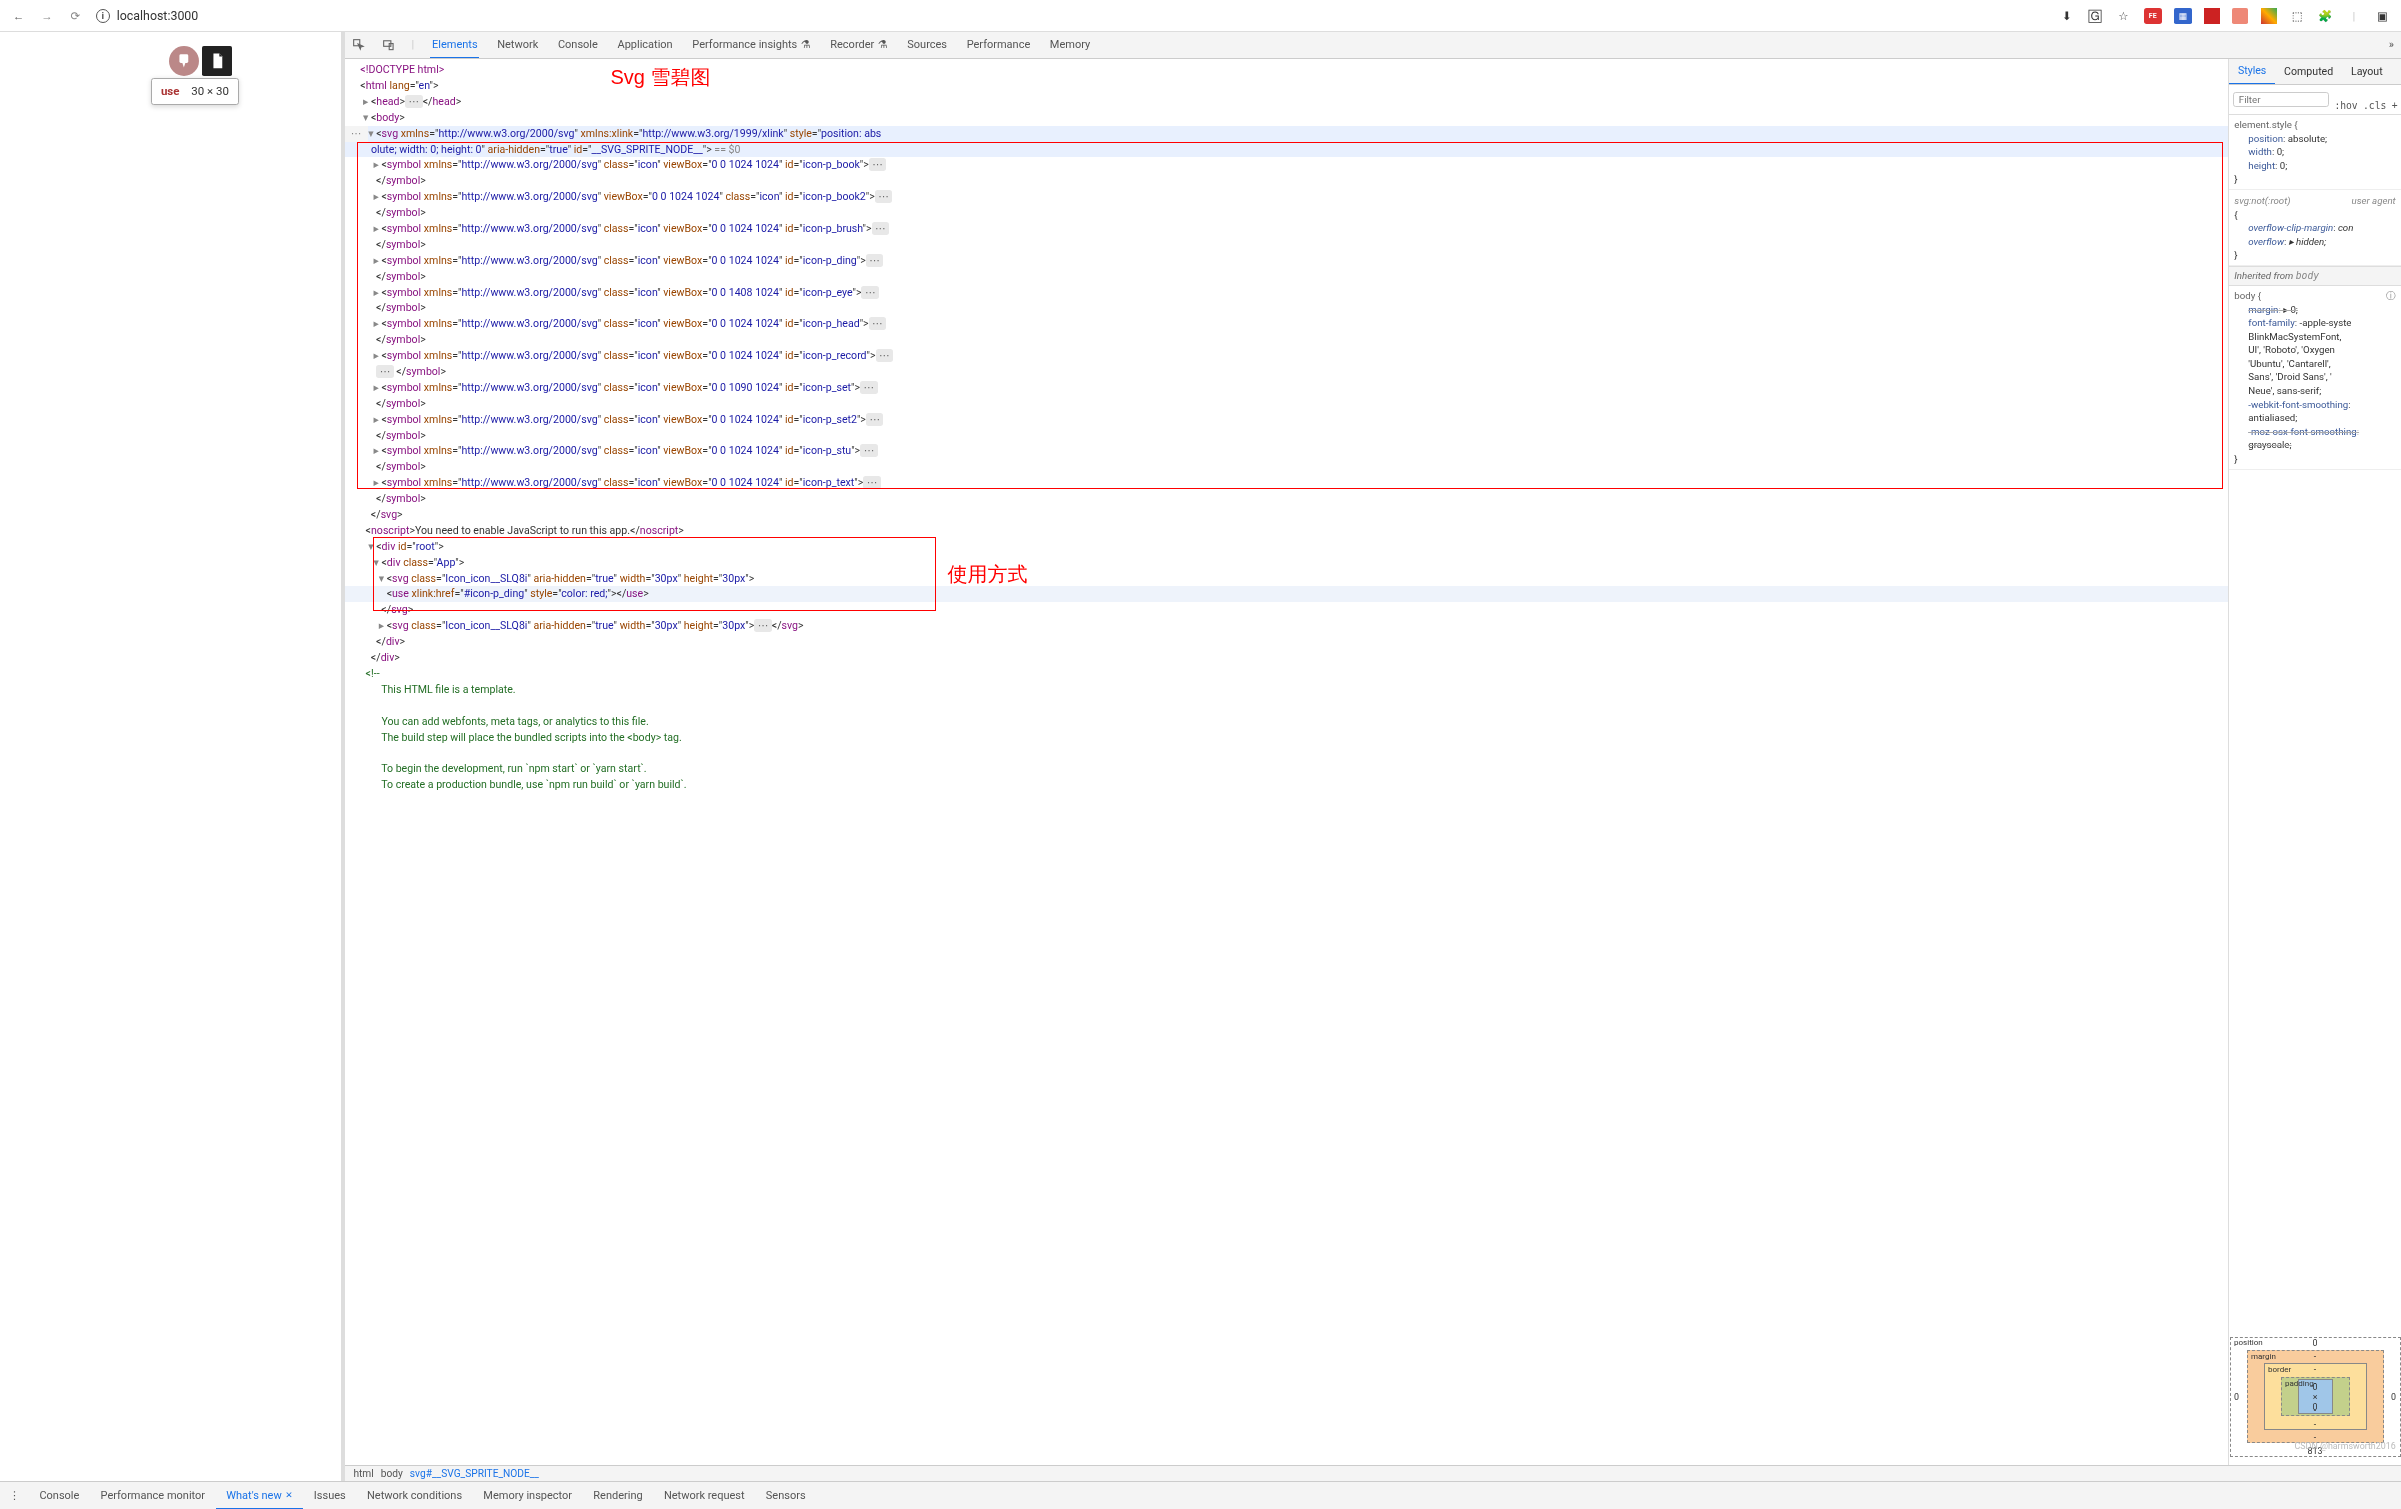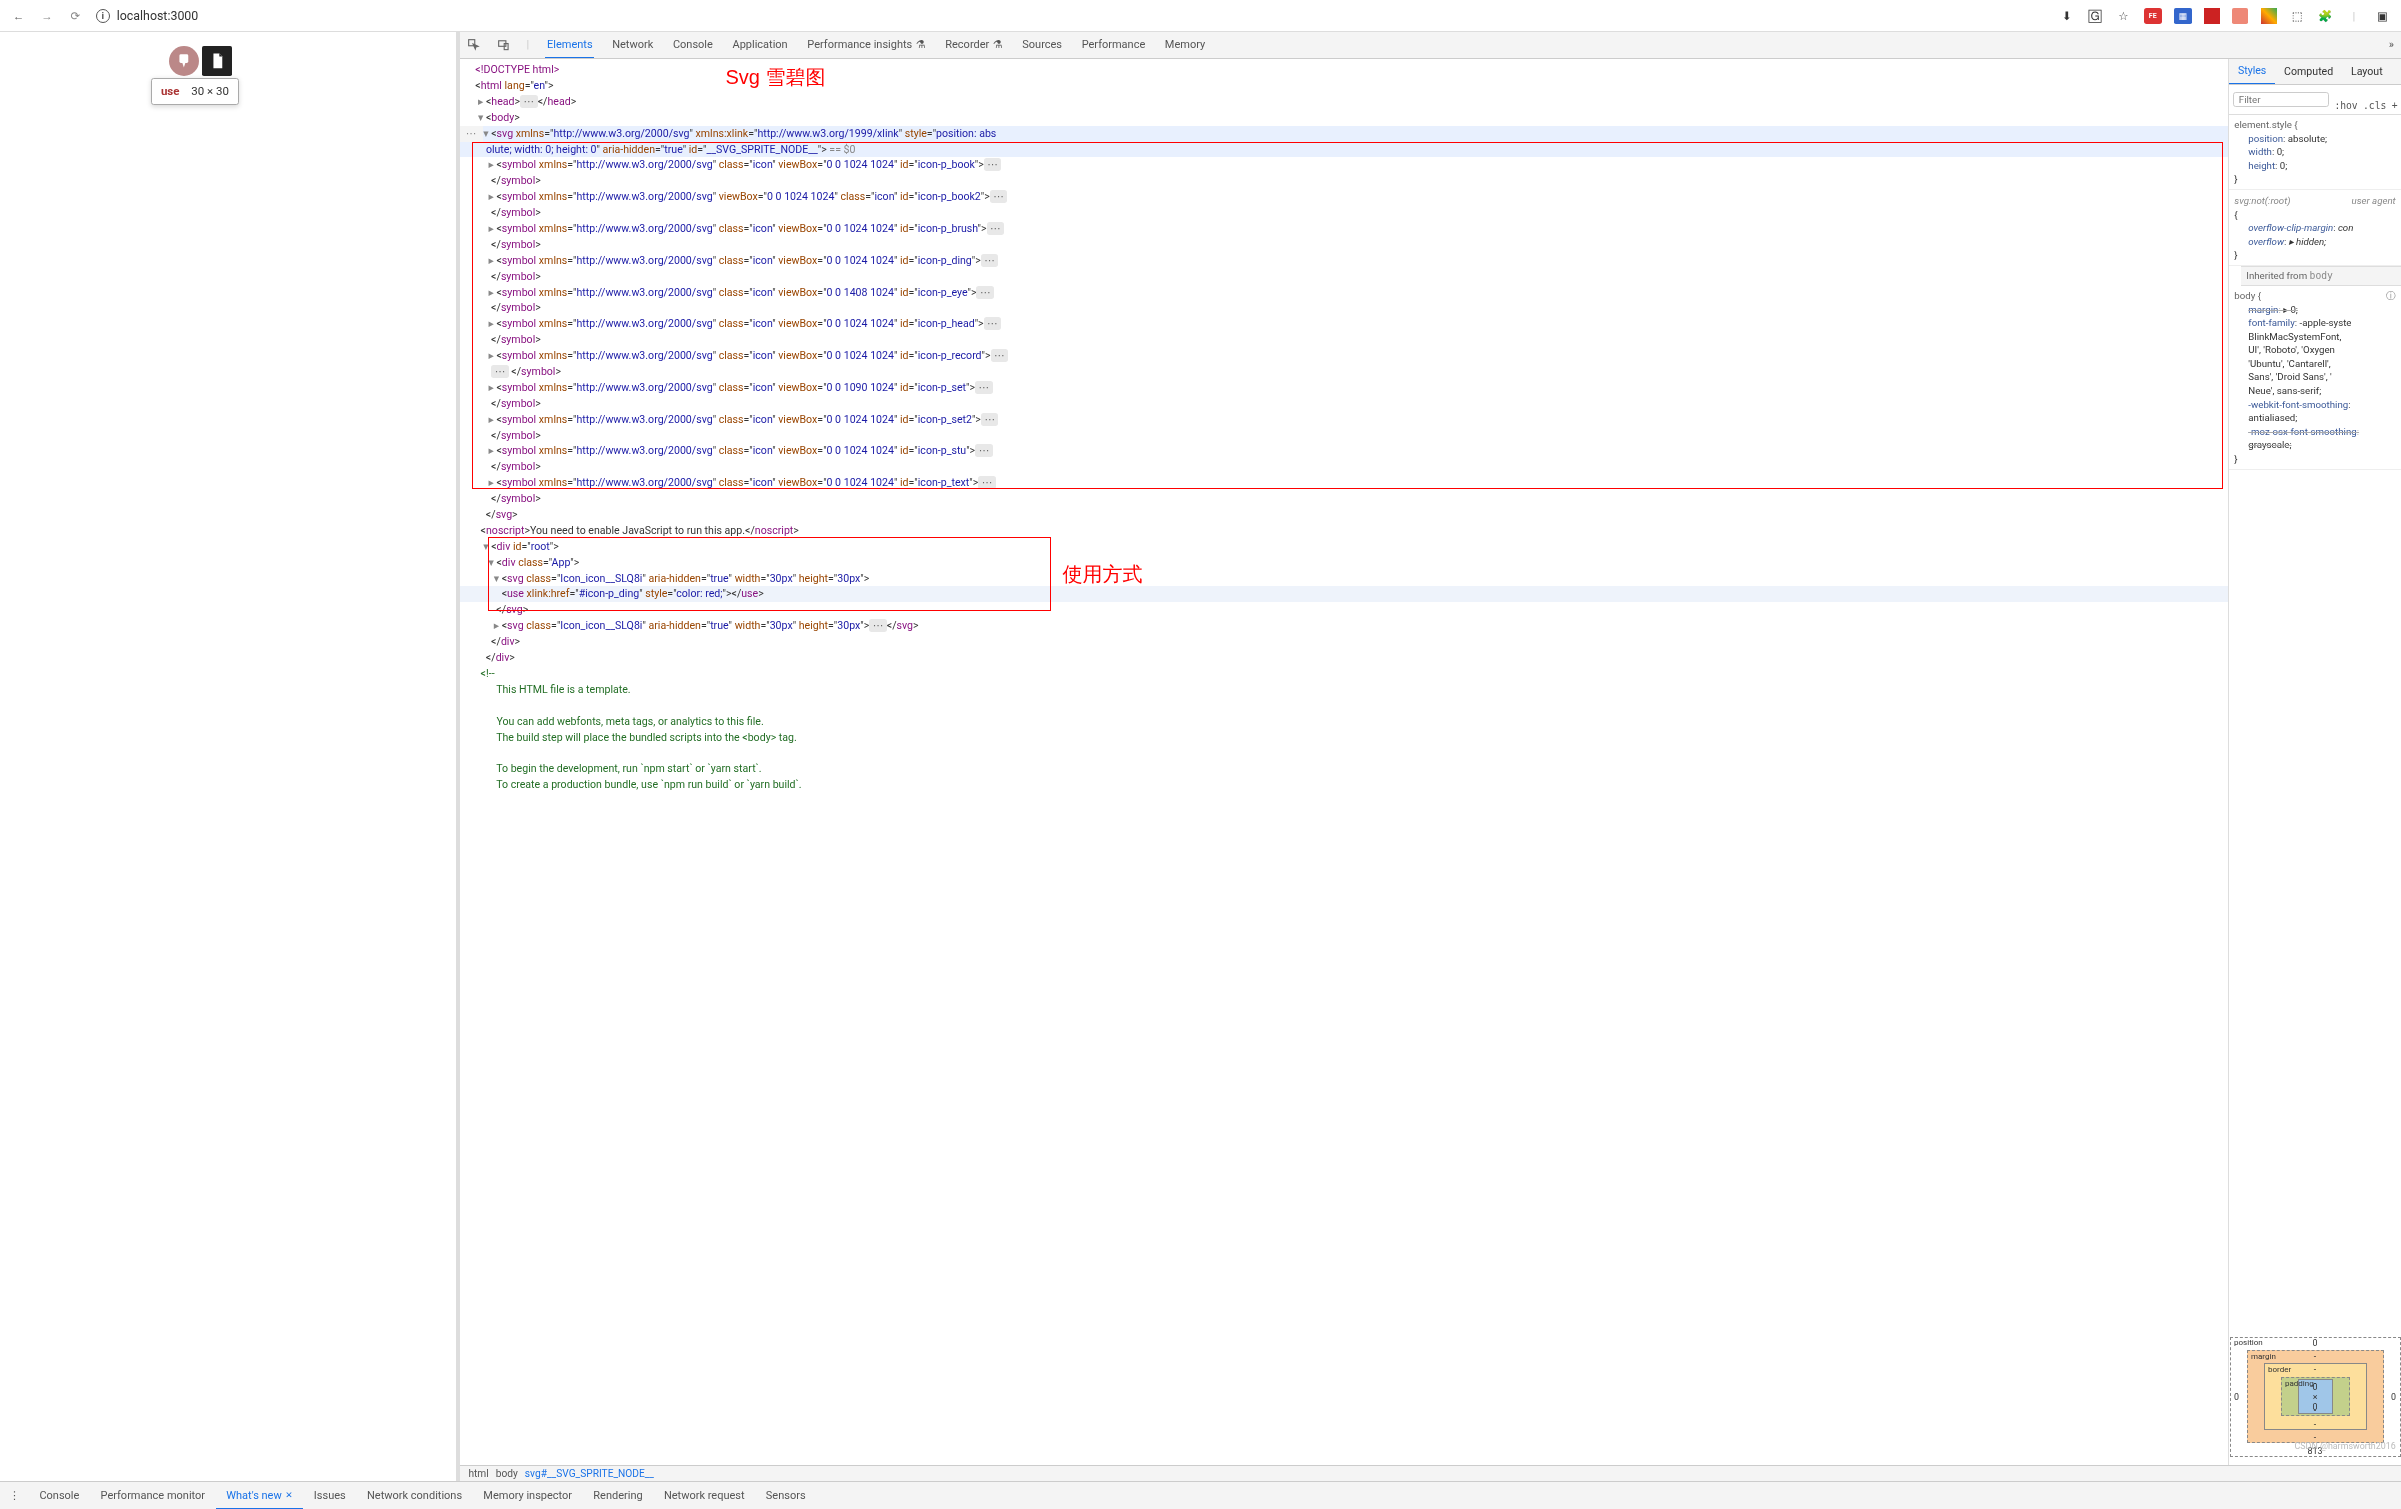--- a/index.html
+++ b/index.html
@@ -12,21 +12,21 @@
 .ext-icons { margin-left: auto; display: flex; gap: 12.4px; align-items:center;}
 .ext-icons span { width:16px; height:16px; display:flex; align-items:center; justify-content:center;}
 .ext-icons .red-box { background:#d33; color:#fff; font-size:7px; font-weight:bold; border-radius:2.7px; width:17.7px;}
 .ext-icons .blue-box { background:#36c; color:#fff; font-size:8.9px; border-radius:1.8px; width:17.7px;}
 .ext-icons .orange-box { background:#e87; width:16px; height:16px; border-radius:1.8px;}
 .ext-icons .shield { background:#c22; width:16px; height:16px; position:relative;}
 .ext-icons .colorful { background: linear-gradient(45deg,#c33,#fa0,#3a5); width:16px;height:16px;}
 
 .main { display:flex; position:relative; height: calc(100vh - 32px - 28px);}
 
-.page-preview { width: 456px; position: relative; padding: 8.9px; }
+.page-preview { width: 341px; position: relative; padding: 8.9px; }
 .icon-row { display:flex; gap:3.5px; margin-left:160px; margin-top:5.3px;}
 .icon-row .icon-circle { width:30px; height:30px; border-radius:50%; background:#b88; display:flex; align-items:center; justify-content:center;}
 .icon-row .icon-doc { width:30px; height:30px; background:#222; display:flex; align-items:center; justify-content:center; border-radius:1.8px;}
 .tooltip { position:absolute; left:151px; top:46px; background:#fff; border:0.9px solid #aaa; border-radius:2.7px; padding:5.3px 8.9px; font-size:11.5px; box-shadow: 0 1.8px 5.3px rgba(0,0,0,.15);}
 .tooltip .tag { font-weight:bold; color:#a33; margin-right:8.9px;}
 
 .dev-splitter { width:3.5px; background:#ddd; cursor:col-resize;}
 
 .devtools { flex:1; display:flex; flex-direction:column; min-width:0;}
 .dt-tabs { display:flex; align-items:center; border-bottom:0.9px solid #ccc; background:#f4f4f4; height:26.6px; padding:0 7px; gap:16px; font-size:11px; color:#555;}
@@ -59,21 +59,21 @@
 .sp-filter-row .btn { font-family:monospace; font-size:9.7px; cursor:pointer; color:#555;margin-top:12px;}
 .sp-rules { flex:1; overflow:auto; font-family:Menlo,monospace; font-size:9.7px; line-height:1.4;}
 .rule { border-bottom:0.9px solid #eee; padding:3.5px 5.3px;}
 .rule .selector { color:#666;}
 .prop { padding-left:14px;}
 .prop.ov { text-decoration: line-through; color:#aaa;}
 .prop .pn { color:#3b5998;}
 .prop .pv { color:#333;}
 .prop .pn.it, .prop .pv.it { font-style: italic;}
 .meta { color:#888; font-style:italic; float:right;}
-.inh { background:#f4f4f4; color:#666; padding:1.8px 5.3px; border-top:0.9px solid #ddd; border-bottom:0.9px solid #ddd;margin-left:12px;}
+.inh { background:#f4f4f4; color:#666; font-style:italic; padding:1.8px 5.3px; border-top:0.9px solid #ddd; border-bottom:0.9px solid #ddd;}
 
 .box-model { padding:8.9px 1.8px; display:flex; justify-content:center; font-family:monospace; font-size:8.9px;}
 .bm { position: relative; }
 .bm div { text-align:center;}
 .bm .lbl { position:absolute; top:0.9px; left:3.5px; font-size:8px;}
 .bm .val { position:absolute; left:0; right:0;}
 .bm-pos { border:0.9px dashed #888; padding:12.4px 16px; background:#fff; position:relative;}
 .bm-mar { border:0.9px dashed #888; padding:12.4px 16px; background:#f9cc9d; position:relative;}
 .bm-bor { border:0.9px solid #888; padding:12.4px 16px; background:#fddf9c; position:relative;}
 .bm-pad { border:0.9px dashed #888; padding:1px 16px; background:#c3d08b; position:relative;}

